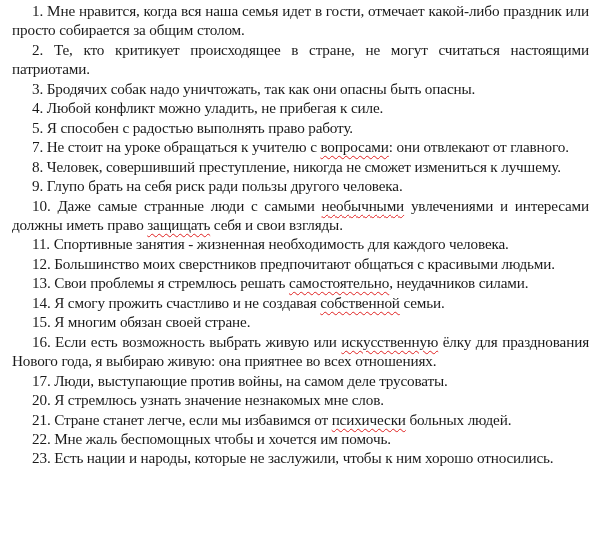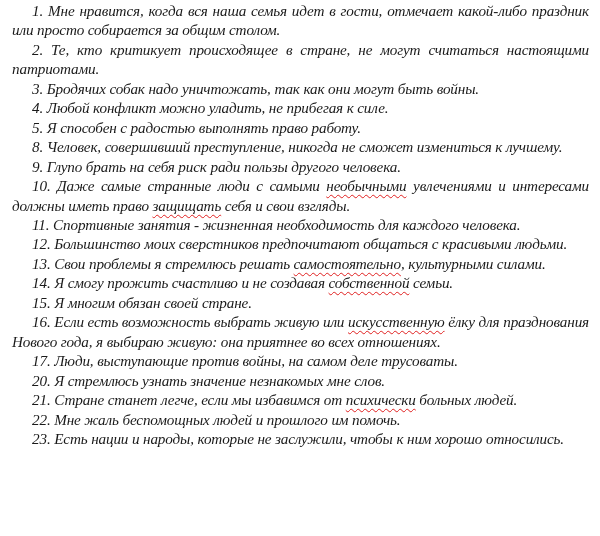--- a/index.html
+++ b/index.html
@@ -10,45 +10,45 @@
     font-size: 15.2px;
     line-height: 19.45px;
     color: #1a1a1a;
   }
   .item {
     margin: 0;
     text-indent: 20px;
     text-align: justify;
     text-align-last: left;
     letter-spacing: -0.15px;
-    font-style: italic;
   }
   .spell {
     text-decoration: underline wavy #e02020;
     text-decoration-thickness: 1px;
     text-underline-offset: 3px;
   }
 </style>
 </head>
 <body>
 
 <div class="doc">
   <p class="item"><span>1.</span> <span>Мне нравится, когда вся наша семья идет в гости, отмечает какой-либо праздник или просто собирается за общим столом.</span></p>
   <p class="item"><span>2.</span> <span>Те, кто критикует происходящее в стране, не могут считаться настоящими патриотами.</span></p>
-  <p class="item"><span>3.</span> <span>Бродячих собак надо уничтожать, так как они могут быть войны.</span></p>
+  <p class="item"><span>3.</span> <span>Бродячих собак надо уничтожать, так как они опасны быть опасны.</span></p>
   <p class="item"><span>4.</span> <span>Любой конфликт можно уладить, не прибегая к силе.</span></p>
   <p class="item"><span>5.</span> <span>Я способен с радостью выполнять право работу.</span></p>
+  <p class="item"><span>7.</span> <span>Не стоит на уроке обращаться к учителю с </span><span class="spell">вопросами</span><span>: они отвлекают от главного.</span></p>
   <p class="item"><span>8.</span> <span>Человек, совершивший преступление, никогда не сможет измениться к лучшему.</span></p>
   <p class="item"><span>9.</span> <span>Глупо брать на себя риск ради пользы другого человека.</span></p>
   <p class="item"><span>10.</span> <span>Даже самые странные люди с самыми </span><span class="spell">необычными</span><span> увлечениями и интересами должны иметь право </span><span class="spell">защищать</span><span> себя и свои взгляды.</span></p>
   <p class="item"><span>11.</span> <span>Спортивные занятия - жизненная необходимость для каждого человека.</span></p>
   <p class="item"><span>12.</span> <span>Большинство моих сверстников предпочитают общаться с красивыми людьми.</span></p>
-  <p class="item"><span>13.</span> <span>Свои проблемы я стремлюсь решать </span><span class="spell">самостоятельно</span><span>, культурными силами.</span></p>
+  <p class="item"><span>13.</span> <span>Свои проблемы я стремлюсь решать </span><span class="spell">самостоятельно</span><span>, неудачников силами.</span></p>
   <p class="item"><span>14.</span> <span>Я смогу прожить счастливо и не создавая </span><span class="spell">собственной</span><span> семьи.</span></p>
   <p class="item"><span>15.</span> <span>Я многим обязан своей стране.</span></p>
   <p class="item"><span>16.</span> <span>Если есть возможность выбрать живую или </span><span class="spell">искусственную</span><span> ёлку для празднования Нового года, я выбираю живую: она приятнее во всех отношениях.</span></p>
   <p class="item"><span>17.</span> <span>Люди, выступающие против войны, на самом деле трусоваты.</span></p>
   <p class="item"><span>20.</span> <span>Я стремлюсь узнать значение незнакомых мне слов.</span></p>
   <p class="item"><span>21.</span> <span>Стране станет легче, если мы избавимся от </span><span class="spell">психически</span><span> больных людей.</span></p>
-  <p class="item"><span>22.</span> <span>Мне жаль беспомощных людей и прошлого им помочь.</span></p>
+  <p class="item"><span>22.</span> <span>Мне жаль беспомощных чтобы и хочется им помочь.</span></p>
   <p class="item"><span>23.</span> <span>Есть нации и народы, которые не заслужили, чтобы к ним хорошо относились.</span></p>
 
 </div>
 
 </body></html>

